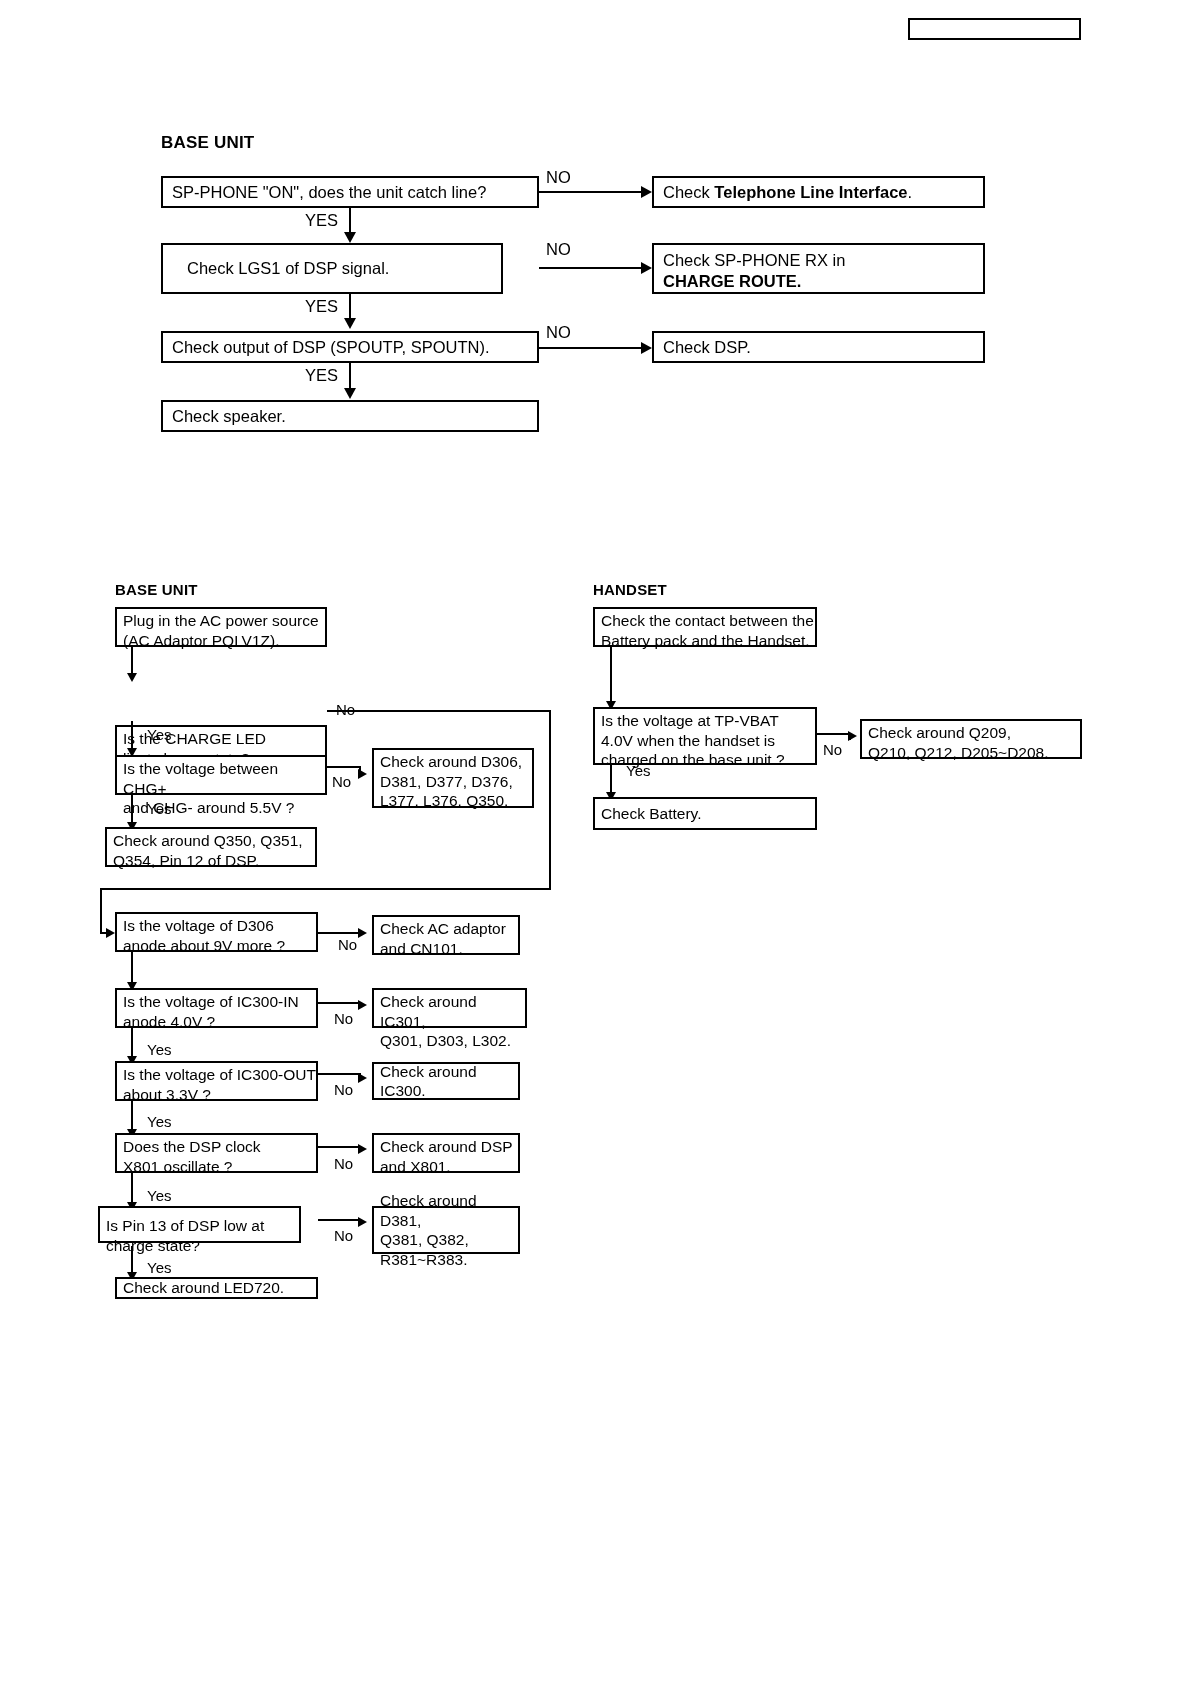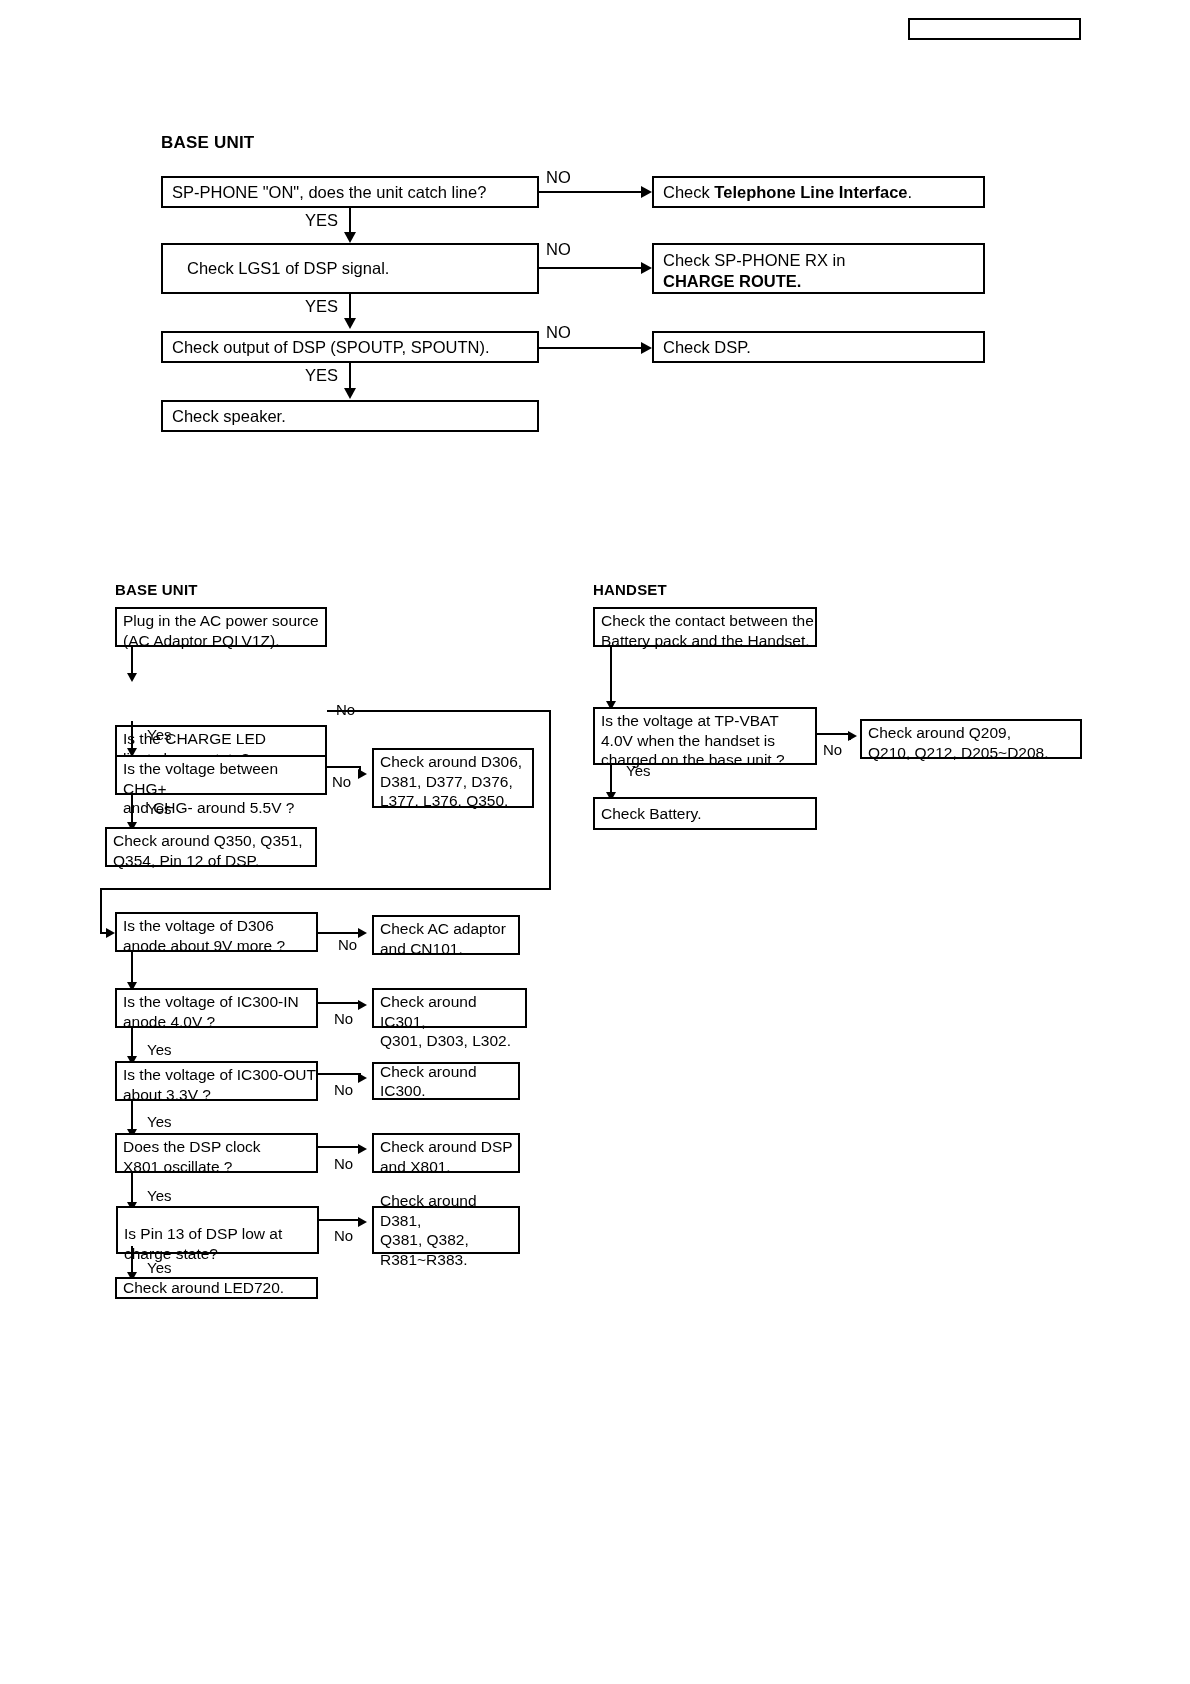--- a/index.html
+++ b/index.html
@@ -114,21 +114,21 @@
   <div class="abs lbl" style="left:546px; top:168px;">NO</div>
 
   <div class="abs node" style="left:652px; top:176px; width:333px; height:32px;">
     <span class="txt"><span>Check </span><b>Telephone Line Interface</b><span>.</span></span>
   </div>
 
   <div class="abs ln ln-v" style="left:349px; top:208px; height:26px;"></div>
   <div class="abs arr-d" style="left:344px; top:232px;"></div>
   <div class="abs lbl" style="left:305px; top:211px;">YES</div>
 
-  <div class="abs node" style="left:161px; top:243px; width:378px; height:51px;padding-left:24px;">
+  <div class="abs node" style="left:161px; top:243px; width:342px; height:51px;padding-left:24px;">
     <span class="txt">Check LGS1 of DSP signal.</span>
   </div>
   <div class="abs ln ln-h" style="left:539px; top:267px; width:105px;"></div>
   <div class="abs arr-r" style="left:641px; top:262px;"></div>
   <div class="abs lbl" style="left:546px; top:240px;">NO</div>
 
   <div class="abs node" style="left:652px; top:243px; width:333px; height:51px; align-items:flex-start; padding-top:5px;">
     <span class="txt"><span>Check SP-PHONE RX in</span><br><b>CHARGE ROUTE.</b></span>
   </div>
 
@@ -267,21 +267,21 @@
 
   <div class="abs node sm" style="left:372px; top:1133px; width:148px; height:40px; align-items:flex-start; padding-top:2px;">
     <span class="txt">Check around DSP
 and X801.</span>
   </div>
 
   <div class="abs ln ln-v" style="left:131px; top:1173px; height:32px;"></div>
   <div class="abs arr-d sm" style="left:127px; top:1202px;"></div>
   <div class="abs lbl sm" style="left:147px; top:1187px;">Yes</div>
 
-  <div class="abs node sm" style="left:116px; top:1206px; width:203px; height:48px; align-items:flex-start; padding-top:16px;">
+  <div class="abs node sm" style="left:98px; top:1206px; width:203px; height:37px; align-items:flex-start; padding-top:8px;">
     <span class="txt">Is Pin 13 of DSP low at
 charge state?</span>
   </div>
   <div class="abs ln ln-h" style="left:318px; top:1219px; width:43px;"></div>
   <div class="abs ln ln-v" style="left:359px; top:1219px; height:6px;"></div>
   <div class="abs arr-r sm" style="left:358px; top:1217px;"></div>
   <div class="abs lbl sm" style="left:334px; top:1227px;">No</div>
 
   <div class="abs node sm" style="left:372px; top:1206px; width:148px; height:48px; align-items:center; padding-top:2px;">
     <span class="txt">Check around D381,

